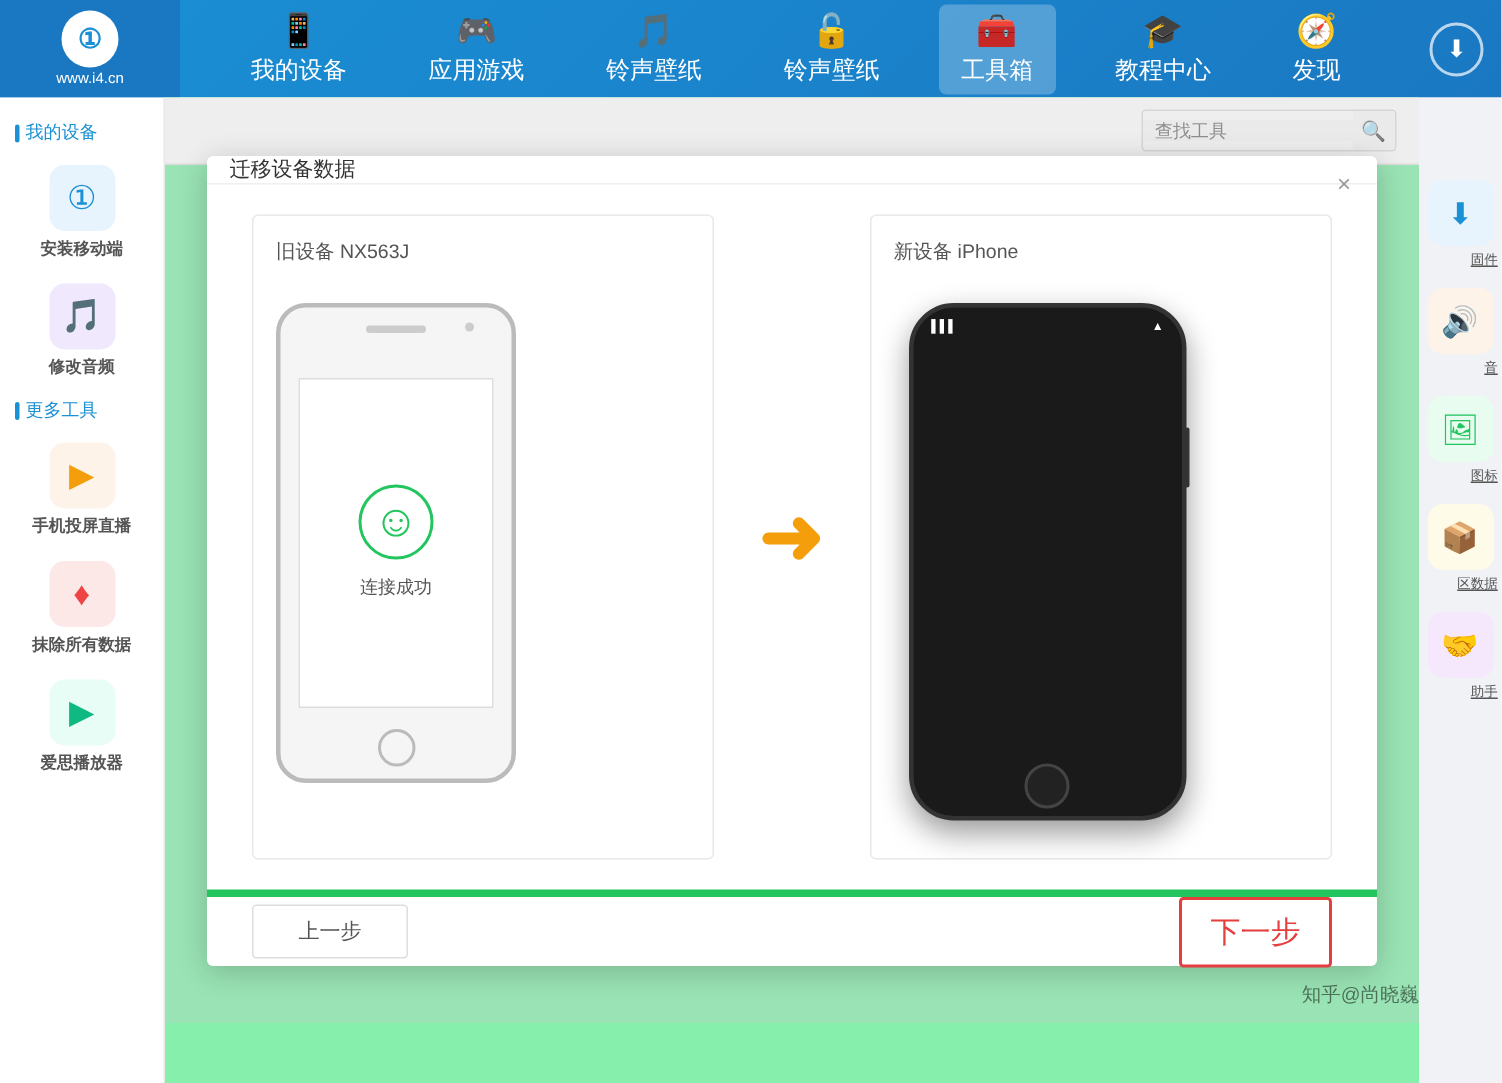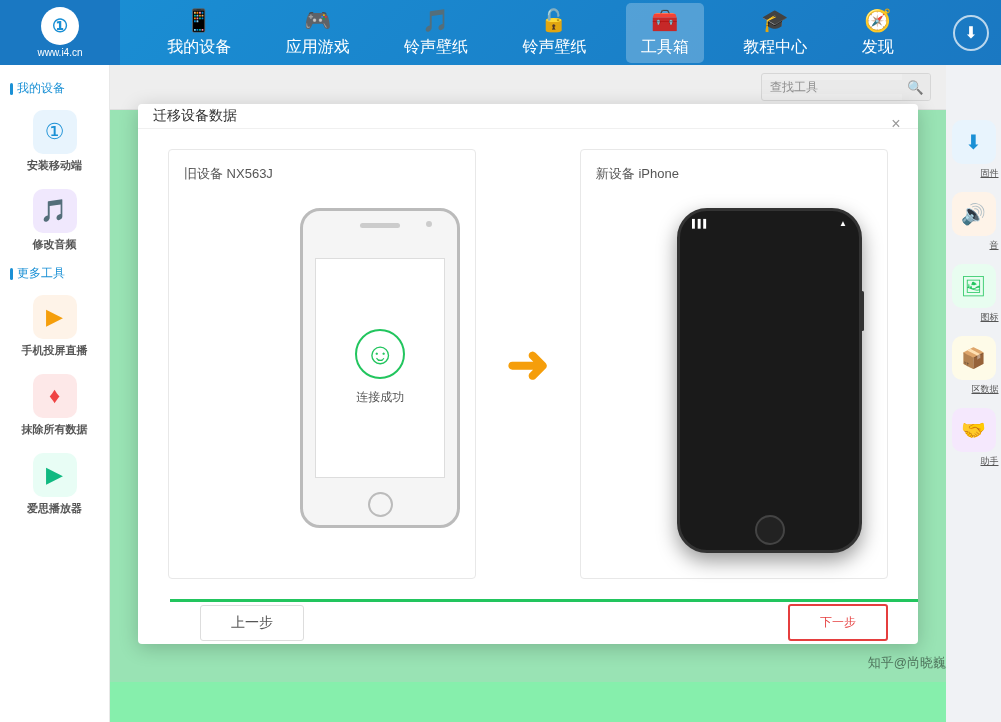--- a/index.html
+++ b/index.html
@@ -42,21 +42,21 @@
     .search-input { border: none; outline: none; padding: 0 8px; font-size: 12px; width: 140px; background: #f9f9f9; }
     .search-btn { width: 28px; height: 28px; background: #f9f9f9; border: none; cursor: pointer; display: flex; align-items: center; justify-content: center; color: #999; }
 
     
     .dialog-overlay { position: absolute; top: 0; left: 0; right: 0; bottom: 40px; background: rgba(200,200,200,0.3); display: flex; align-items: center; justify-content: center; }
     .dialog { background: #fff; border-radius: 4px; box-shadow: 0 4px 20px rgba(0,0,0,0.2); width: 780px; height: 540px; position: relative; display: flex; flex-direction: column; }
     .dialog-header { height: 40px; display: flex; align-items: center; padding: 0 15px; border-bottom: 1px solid #f0f0f0; }
     .dialog-title { font-size: 14px; color: #333; font-weight: 500; }
     .dialog-close { position: absolute; right: 12px; top: 10px; width: 20px; height: 20px; cursor: pointer; color: #999; font-size: 16px; display: flex; align-items: center; justify-content: center; }
     .dialog-body { flex: 1; padding: 20px 30px; display: flex; gap: 20px; }
-    .device-panel { flex: 1; border: 1px solid #e8e8e8; border-radius: 4px; padding: 15px; display: flex; flex-direction: column; align-items: flex-end; }
+    .device-panel { flex: 1; border: 1px solid #e8e8e8; border-radius: 4px; padding: 15px; display: flex; flex-direction: column; align-items: flex-start; }
     .device-panel-title { align-self: flex-start; font-size: 13px; color: #555; margin-bottom: 15px; }
     .arrow-area { display: flex; align-items: center; justify-content: center; padding: 0 10px; }
 
     
     .phone-old { width: 160px; height: 320px; border: 3px solid #bbb; border-radius: 20px; background: #f5f5f5; display: flex; flex-direction: column; align-items: center; justify-content: center; position: relative; margin-top: 10px; }
     .phone-old-speaker { width: 40px; height: 5px; background: #ccc; border-radius: 3px; position: absolute; top: 12px; }
     .phone-old-camera { width: 6px; height: 6px; background: #ccc; border-radius: 50%; position: absolute; top: 10px; right: 25px; }
     .phone-old-screen { width: 130px; height: 220px; background: #fff; border: 1px solid #ddd; display: flex; flex-direction: column; align-items: center; justify-content: center; }
     .smiley { width: 50px; height: 50px; border-radius: 50%; border: 2px solid #22c55e; display: flex; align-items: center; justify-content: center; color: #22c55e; font-size: 30px; margin-bottom: 10px; }
     .connect-ok { font-size: 12px; color: #555; }
@@ -66,23 +66,23 @@
     .phone-new-wrap { display: flex; align-items: center; justify-content: center; flex: 1; padding: 10px; }
     .phone-new { width: 185px; height: 345px; background: #1a1a1a; border-radius: 30px; position: relative; border: 3px solid #333; box-shadow: 0 8px 20px rgba(0,0,0,0.4); display: flex; flex-direction: column; align-items: center; }
     .phone-new-top { width: 100%; height: 25px; display: flex; align-items: center; padding: 5px 12px; justify-content: space-between; }
     .phone-new-screen { width: 166px; height: 280px; background: linear-gradient(180deg, #8b0000 0%, #cc2200 30%, #ff6600 60%, #1a1aff 100%); border-radius: 2px; overflow: hidden; position: relative; display: flex; flex-direction: column; align-items: center; justify-content: center; }
     .phone-screen-time { color: #fff; font-size: 36px; font-weight: 200; text-shadow: 0 1px 3px rgba(0,0,0,0.5); }
     .phone-screen-date { color: rgba(255,255,255,0.9); font-size: 11px; margin-top: 4px; }
     .phone-new-home { width: 30px; height: 30px; border-radius: 50%; border: 2px solid #444; background: #222; position: absolute; bottom: 5px; }
     .phone-new-side-btn { position: absolute; right: -5px; top: 80px; width: 3px; height: 40px; background: #333; border-radius: 2px; }
 
     
-    .dialog-footer { height: 70px; display: flex; align-items: center; justify-content: space-between; padding: 0 30px; border-top: 3px solid #22c55e; margin-left: 32px; }
+    .dialog-footer { height: 70px; display: flex; align-items: center; justify-content: space-between; padding: 0 30px; border-top: 5px solid #22c55e; }
     .btn-prev { padding: 8px 30px; border: 1px solid #ddd; background: #fff; border-radius: 3px; cursor: pointer; font-size: 14px; color: #555; }
-    .btn-next { padding: 8px 30px; border: 2px solid #e53e3e; background: #fff; border-radius: 3px; cursor: pointer; font-size: 12px; color: #e53e3e; font-weight: 500; }
+    .btn-next { padding: 8px 19px; border: 2px solid #e53e3e; background: #fff; border-radius: 3px; cursor: pointer; font-size: 20px; color: #e53e3e; font-weight: 500; }
     .right-icon-item { display: flex; flex-direction: column; align-items: center; gap: 3px; cursor: pointer; }
     .right-icon { width: 44px; height: 44px; border-radius: 10px; display: flex; align-items: center; justify-content: center; font-size: 20px; }
     .right-icon-label { font-size: 9px; color: #555; text-align: right; width: 50px; overflow: hidden; text-decoration: underline; }
 
     
     .watermark { position: absolute; bottom: 50px; right: 0; font-size: 13px; color: rgba(0,0,0,0.5); }
   </style>
 </head>
 <body>
 

